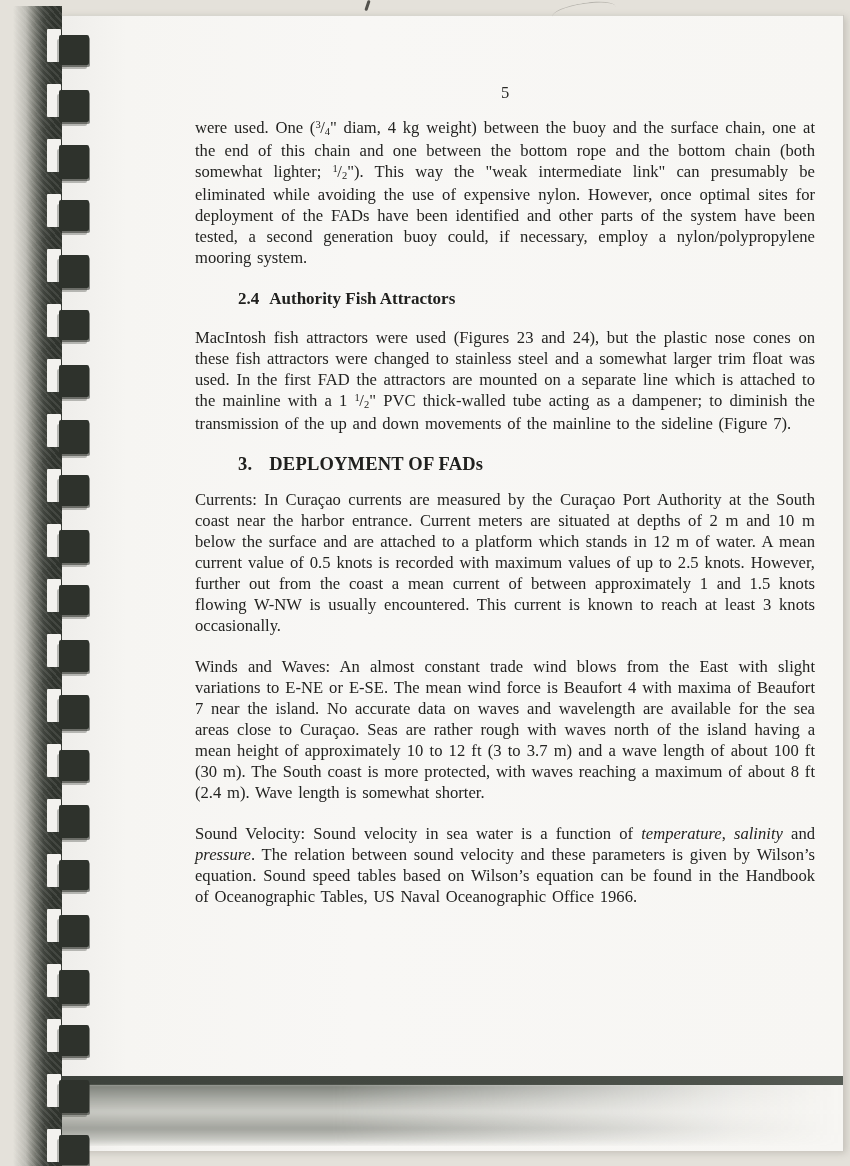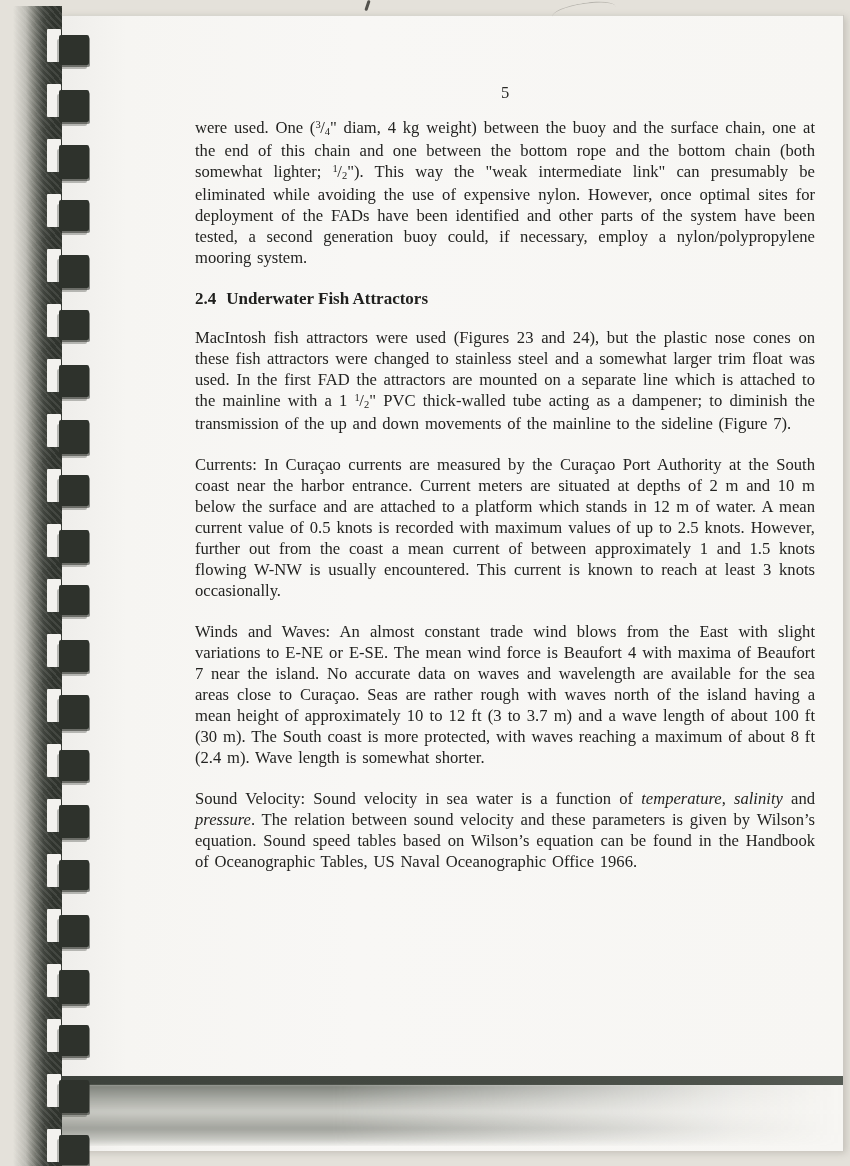--- a/index.html
+++ b/index.html
@@ -31,21 +31,21 @@
     text-align:justify;
   }
   .content p.para { margin:0 0 20px; word-spacing:1.6px; }
   .content sup { font-size:10.5px; vertical-align:baseline; position:relative; top:-5px; letter-spacing:-0.5px; }
   .content sub { font-size:10.5px; vertical-align:baseline; position:relative; top:2px; }
   .content em { }
 
   .heading { font-weight:bold; color:#20201e; text-align:left; }
   .heading.h2 { font-size:17px; margin:8px 0 18px; }
   .heading.h1 { font-size:18.5px; margin:16px 0 14px; letter-spacing:0.2px; }
-  .heading .h-num { display:inline-block; }
+  .heading .h-num { display:inline-block;margin-left:43px; }
   .heading.h1 .h-num { margin-right:17px; }
   .heading.h2 .h-num { margin-right:10px; }
 
   
   .band-line {
     position:absolute; left:0; top:1060px; width:100%; height:9px;
     background:linear-gradient(to right, #3c413b 0%, #454a43 55%, #4e534c 85%, #575c55 100%);
     filter:blur(0.6px);
   }
   .band-blob {
@@ -89,22 +89,23 @@
 </head>
 <body>
 
 <div class="stage">
 
   <div class="paper">
     <div class="page-num">5</div>
 
     <div class="content">
         <p class="para"><span>were used. One (</span><sup>3</sup><span>/</span><sub>4</sub><span>" diam, 4 kg weight) between the buoy and the surface chain, one at the end of this chain and one between the bottom rope and the bottom chain (both somewhat lighter; </span><sup>1</sup><span>/</span><sub>2</sub><span>"). This way the "weak intermediate link" can presumably be eliminated while avoiding the use of expensive nylon. However, once optimal sites for deployment of the FADs have been identified and other parts of the system have been tested, a second generation buoy could, if necessary, employ a nylon/polypropylene mooring system.</span></p>
-        <div class="heading h2"><span class="h-num">2.4</span><span>Underwater Fish Attractors</span></div>
+        <div class="heading h2"><span class="h-num">2.4</span><span>Authority Fish Attractors</span></div>
         <p class="para"><span>MacIntosh fish attractors were used (Figures 23 and 24), but the plastic nose cones on these fish attractors were changed to stainless steel and a somewhat larger trim float was used. In the first FAD the attractors are mounted on a separate line which is attached to the mainline with a 1 </span><sup>1</sup><span>/</span><sub>2</sub><span>" PVC thick-walled tube acting as a dampener; to diminish the transmission of the up and down movements of the mainline to the sideline (Figure 7).</span></p>
+        <div class="heading h1"><span class="h-num">3.</span><span>DEPLOYMENT OF FADs</span></div>
         <p class="para"><span>Currents: In Curaçao currents are measured by the Curaçao Port Authority at the South coast near the harbor entrance. Current meters are situated at depths of 2 m and 10 m below the surface and are attached to a platform which stands in 12 m of water. A mean current value of 0.5 knots is recorded with maximum values of up to 2.5 knots. However, further out from the coast a mean current of between approximately 1 and 1.5 knots flowing W-NW is usually encountered. This current is known to reach at least 3 knots occasionally.</span></p>
         <p class="para"><span>Winds and Waves: An almost constant trade wind blows from the East with slight variations to E-NE or E-SE. The mean wind force is Beaufort 4 with maxima of Beaufort 7 near the island. No accurate data on waves and wavelength are available for the sea areas close to Curaçao. Seas are rather rough with waves north of the island having a mean height of approximately 10 to 12 ft (3 to 3.7 m) and a wave length of about 100 ft (30 m). The South coast is more protected, with waves reaching a maximum of about 8 ft (2.4 m). Wave length is somewhat shorter.</span></p>
         <p class="para"><span>Sound Velocity: Sound velocity in sea water is a function of </span><em>temperature</em><span>, </span><em>salinity</em><span> and </span><em>pressure</em><span>. The relation between sound velocity and these parameters is given by Wilson’s equation. Sound speed tables based on Wilson’s equation can be found in the Handbook of Oceanographic Tables, US Naval Oceanographic Office 1966.</span></p>
       </div>
 
     <div class="band-line"></div>
     <div class="band-blob"></div>
   </div>
 
   <div class="binding">

